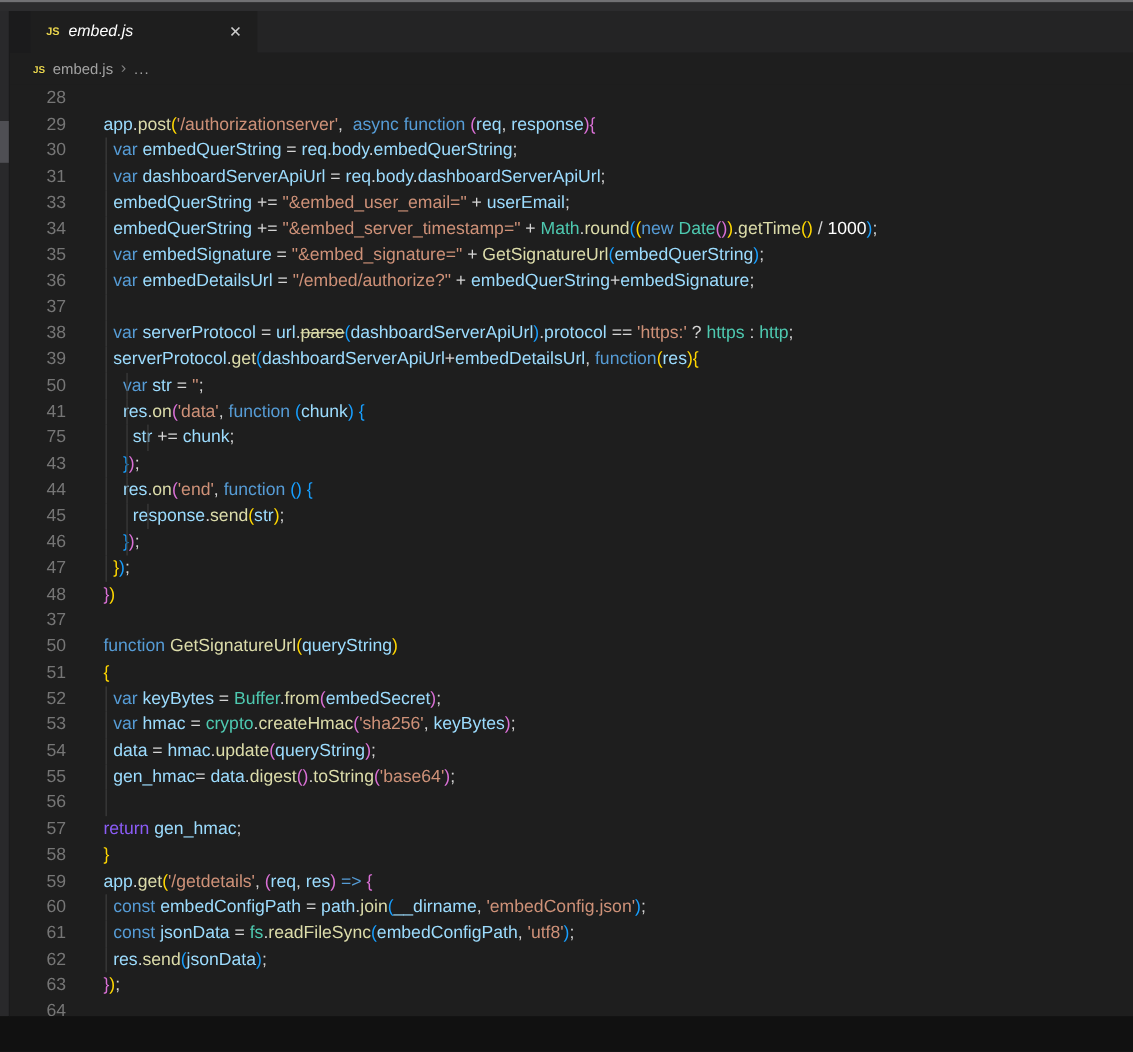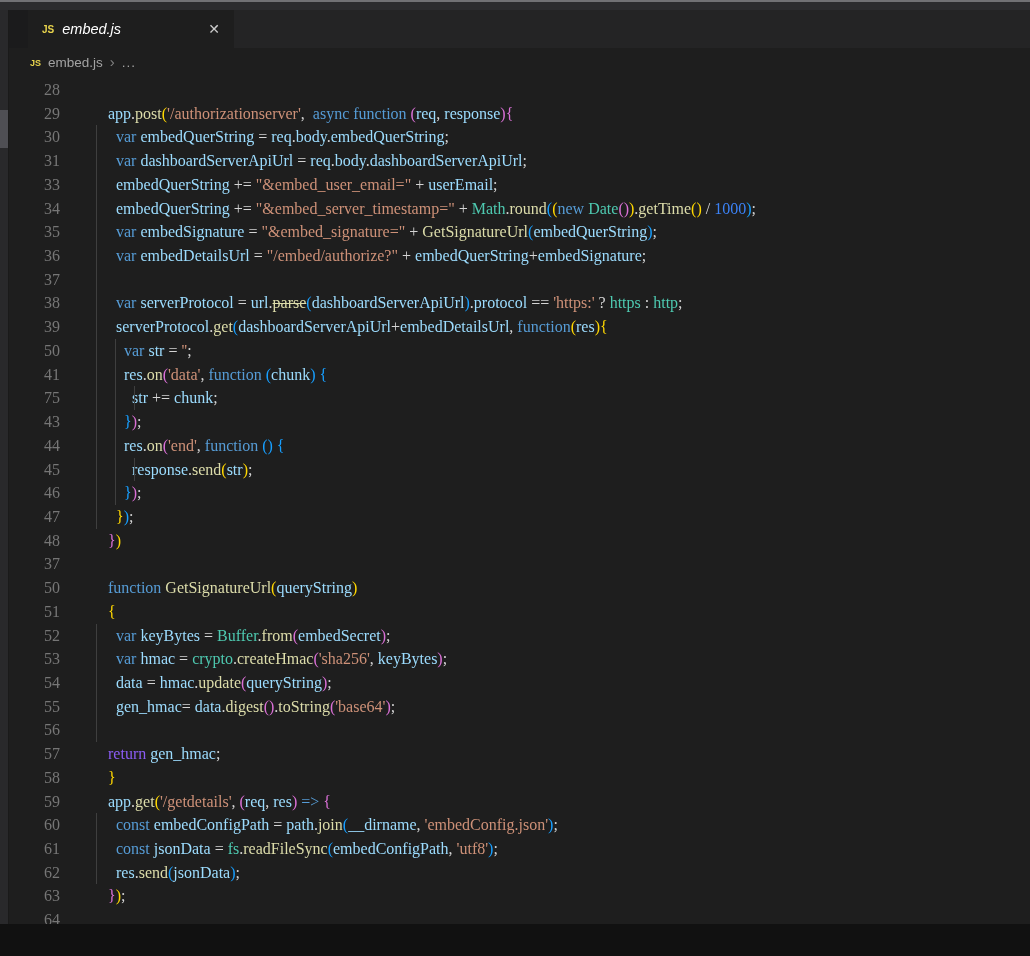--- a/index.html
+++ b/index.html
@@ -26,29 +26,29 @@
   .tab-close{margin-left:auto;color:#cccccc;font-size:14px;line-height:14px;padding:2px;cursor:pointer;}
   .crumbs{
     position:absolute;top:48px;left:8px;right:0;height:29px;background:#1e1e1e;
     display:flex;align-items:center;padding-left:22px;z-index:4;color:#a3a3a3;font-size:13.5px;
   }
   .crumbs .js-badge{font-size:9px;margin-right:7px;}
   .crumb-sep{color:#808080;font-size:15px;margin:0 7px 2px 7px;}
   .crumb-more{color:#a3a3a3;letter-spacing:1px;}
   .editor{
     position:absolute;top:77px;left:8px;right:0;bottom:0;background:#1e1e1e;z-index:3;
-    font-family:Liberation Serif, serif;font-size:16px;
+    font-family:Liberation Sans, sans-serif;font-size:16px;
     padding-top:1px;
   }
   .line{position:relative;height:23.72px;line-height:23.72px;white-space:pre;}
   .ln{display:inline-block;width:52px;text-align:right;color:#767676;vertical-align:top;}
-  .code{display:inline-block;margin-left:48px;vertical-align:top;}
+  .code{display:inline-block;margin-left:34px;vertical-align:top;}
   .guide{position:absolute;top:0;bottom:0;width:1px;background:#3f3f3f;}
   .tk-w{color:#d4d4d4}.tk-v{color:#9cdcfe}.tk-k{color:#569cd6}.tk-c{color:#8b5cf6}
-  .tk-s{color:#ce9178}.tk-n{color:#3b82f6}.tk-f{color:#dcdcaa}.tk-t{color:#4ec9b0}
+  .tk-s{color:#ce9178}.tk-n{color:#ffffff}.tk-f{color:#dcdcaa}.tk-t{color:#4ec9b0}
   .tk-b1{color:#ffd700}.tk-b2{color:#da70d6}.tk-b3{color:#179fff}
   .tk-fd{color:#dcdcaa;text-decoration:line-through}
 </style>
 </head>
 <body>
 
 <div class="shell">
   <div class="topline"></div>
   <div class="topband"></div>
 

